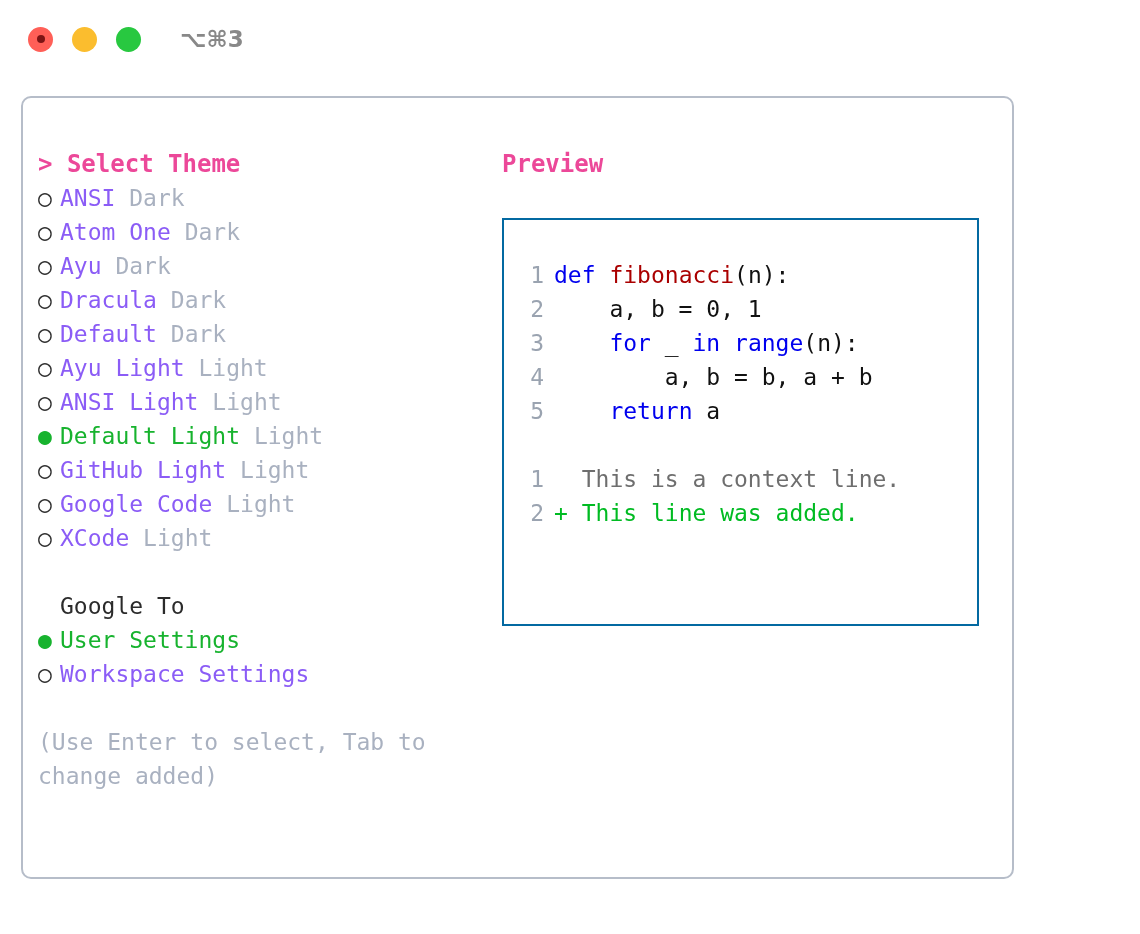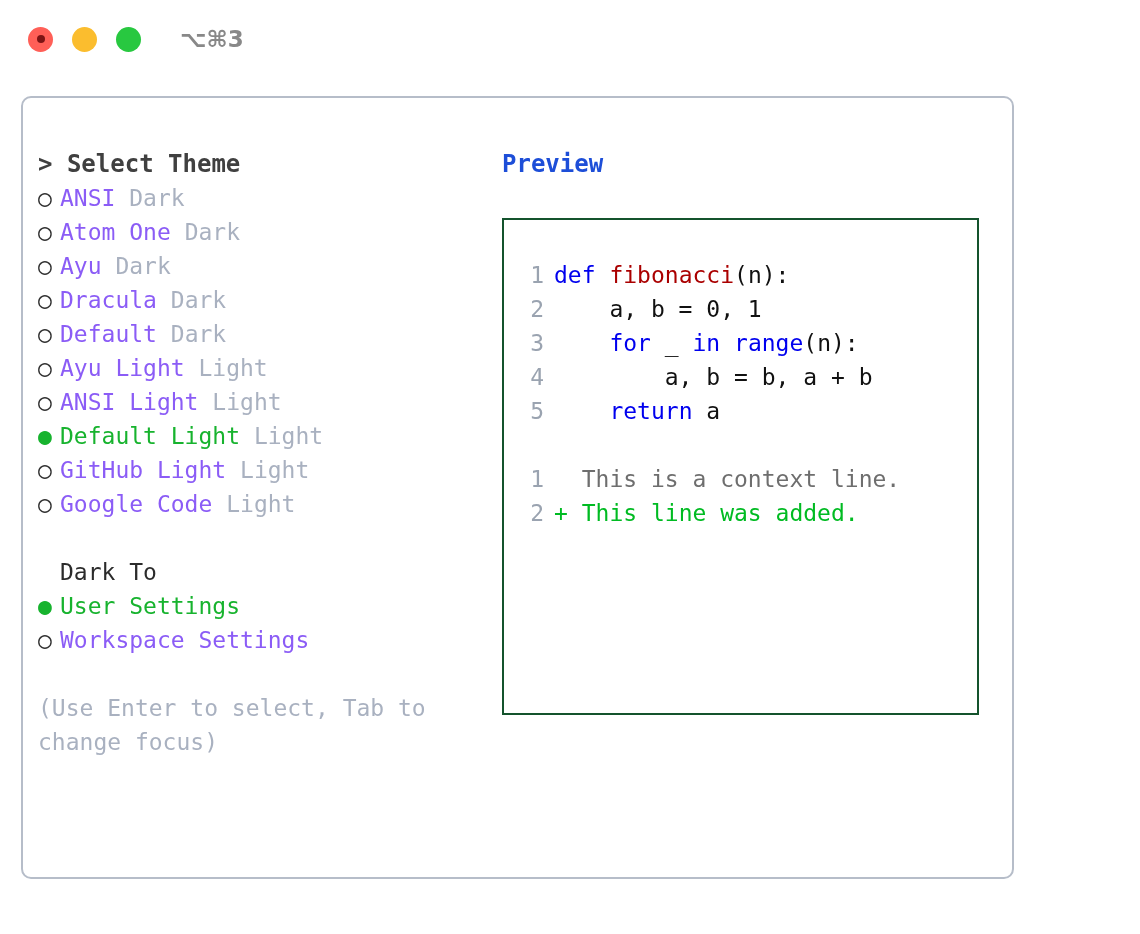--- a/index.html
+++ b/index.html
@@ -96,21 +96,21 @@
   .left-col {
     position: absolute;
     left: 15px;
     top: 49px;
     width: 455px;
   }
 
   .header-line {
     font-size: 24px;
     font-weight: bold;
-    color: #404040;
+    color: #ec4899;
     line-height: 34px;
     white-space: pre;
   }
 
   .opt-row {
     font-size: 23px;
     line-height: 34px;
     white-space: pre;
     color: #333333;
     display: block;
@@ -145,29 +145,29 @@
   
   .right-col {
     position: absolute;
     left: 479px;
     top: 49px;
     width: 500px;
   }
   .preview-title {
     font-size: 24px;
     font-weight: bold;
-    color: #1d4ed8;
+    color: #ec4899;
     line-height: 34px;
     white-space: pre;
   }
   .preview-box {
     margin-top: 37px;
     width: 477px;
-    height: 497px;
-    border: 2px solid #14532d;
+    height: 408px;
+    border: 2px solid #0369a1;
     box-sizing: border-box;
     background: #ffffff;
     position: relative;
   }
   .code-area {
     position: absolute;
     left: 12px;
     top: 38px;
     right: 6px;
   }
@@ -216,28 +216,29 @@
             <div class="opt-row"><span class="bullet">○</span><span class="opt-name">ANSI</span><span> </span><span class="opt-tag">Dark</span></div>
             <div class="opt-row"><span class="bullet">○</span><span class="opt-name">Atom One</span><span> </span><span class="opt-tag">Dark</span></div>
             <div class="opt-row"><span class="bullet">○</span><span class="opt-name">Ayu</span><span> </span><span class="opt-tag">Dark</span></div>
             <div class="opt-row"><span class="bullet">○</span><span class="opt-name">Dracula</span><span> </span><span class="opt-tag">Dark</span></div>
             <div class="opt-row"><span class="bullet">○</span><span class="opt-name">Default</span><span> </span><span class="opt-tag">Dark</span></div>
             <div class="opt-row"><span class="bullet">○</span><span class="opt-name">Ayu Light</span><span> </span><span class="opt-tag">Light</span></div>
             <div class="opt-row"><span class="bullet">○</span><span class="opt-name">ANSI Light</span><span> </span><span class="opt-tag">Light</span></div>
             <div class="opt-row selected"><span class="bullet sel">●</span><span class="opt-name">Default Light</span><span> </span><span class="opt-tag">Light</span></div>
             <div class="opt-row"><span class="bullet">○</span><span class="opt-name">GitHub Light</span><span> </span><span class="opt-tag">Light</span></div>
             <div class="opt-row"><span class="bullet">○</span><span class="opt-name">Google Code</span><span> </span><span class="opt-tag">Light</span></div>
+            <div class="opt-row"><span class="bullet">○</span><span class="opt-name">XCode</span><span> </span><span class="opt-tag">Light</span></div>
           </div>
         <div class="spacer-line"></div>
-        <div class="section-title"><span class="bullet"> </span><span>Dark To</span></div>
+        <div class="section-title"><span class="bullet"> </span><span>Google To</span></div>
         <div id="apply-list">
             <div class="opt-row selected"><span class="bullet sel">●</span><span class="opt-name">User Settings</span></div>
             <div class="opt-row"><span class="bullet">○</span><span class="opt-name">Workspace Settings</span></div>
           </div>
-        <div class="hint">(Use Enter to select, Tab to change focus)</div>
+        <div class="hint">(Use Enter to select, Tab to change added)</div>
       </div>
 
       <div class="right-col">
         <div class="preview-title">Preview</div>
         <div class="preview-box">
           <div class="code-area">
             <div id="code-list">
                 <div class="code-line"><span class="lnum">1</span><span class="kw">def</span><span class="plain"> </span><span class="fn">fibonacci</span><span class="plain">(n):</span></div>
                 <div class="code-line"><span class="lnum">2</span><span class="plain">    a, b = 0, 1</span></div>
                 <div class="code-line"><span class="lnum">3</span><span class="plain">    </span><span class="kw">for</span><span class="plain"> _ </span><span class="kw">in</span><span class="plain"> </span><span class="kw">range</span><span class="plain">(n):</span></div>

